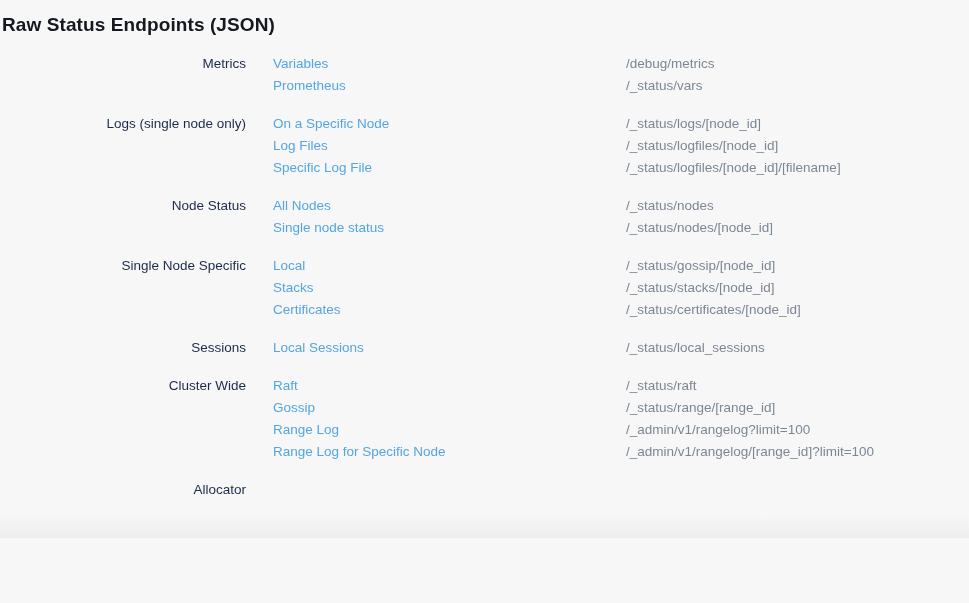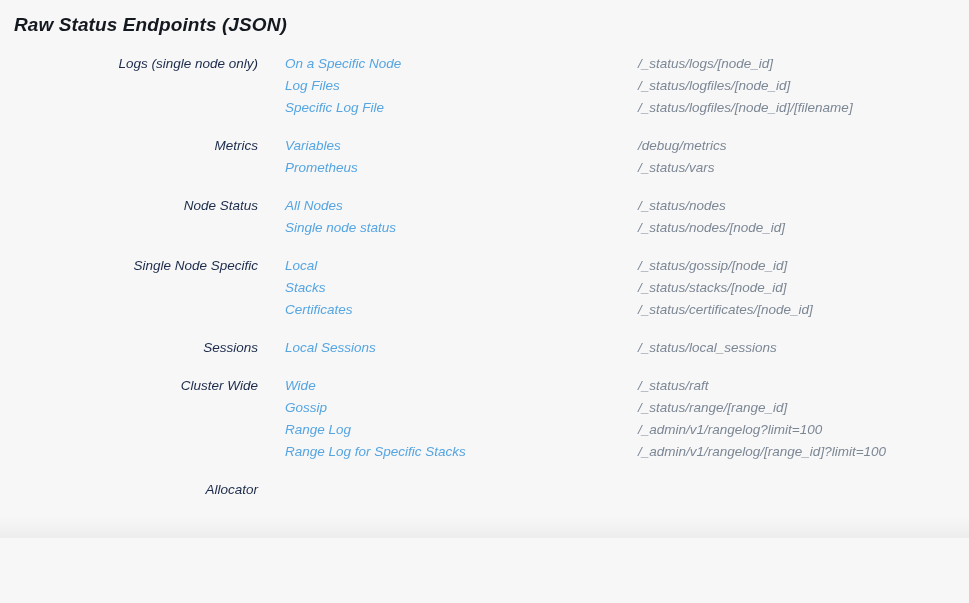--- a/index.html
+++ b/index.html
@@ -12,22 +12,21 @@
   *{ margin:0; padding:0; box-sizing:border-box; }
   html,body{
     width:969px; height:603px;
     overflow:hidden;
     background: var(--bg);
     font-family: "Liberation Sans", "DejaVu Sans", sans-serif;
   }
   .page{
     position:relative;
     width:969px; height:538px;
-    padding:13px 0 0 14px;
-    font-style:italic;
+    padding:13px 0 0 2px;
   }
   .page-title{
     font-size:19px;
     font-weight:700;
     color:var(--title-color);
     letter-spacing:.1px;
     line-height:24px;
   }
   .sections{
     margin-top:16px;
@@ -74,46 +73,46 @@
   }
 </style>
 </head>
 <body>
 
 <div class="page">
   <h1 class="page-title">Raw Status Endpoints (JSON)</h1>
 
   <div class="sections" id="sections-root">
       <div class="section">
+        <div class="section-label">Metrics</div>
+        <div class="section-rows">
+          <div class="endpoint-row">
+            <a class="endpoint-link" href="#">Variables</a>
+            <span class="endpoint-path">/debug/metrics</span>
+          </div>
+          <div class="endpoint-row">
+            <a class="endpoint-link" href="#">Prometheus</a>
+            <span class="endpoint-path">/_status/vars</span>
+          </div>
+        </div>
+      </div>
+      <div class="section">
         <div class="section-label">Logs (single node only)</div>
         <div class="section-rows">
           <div class="endpoint-row">
             <a class="endpoint-link" href="#">On a Specific Node</a>
             <span class="endpoint-path">/_status/logs/[node_id]</span>
           </div>
           <div class="endpoint-row">
             <a class="endpoint-link" href="#">Log Files</a>
             <span class="endpoint-path">/_status/logfiles/[node_id]</span>
           </div>
           <div class="endpoint-row">
             <a class="endpoint-link" href="#">Specific Log File</a>
             <span class="endpoint-path">/_status/logfiles/[node_id]/[filename]</span>
-          </div>
-        </div>
-      </div>
-      <div class="section">
-        <div class="section-label">Metrics</div>
-        <div class="section-rows">
-          <div class="endpoint-row">
-            <a class="endpoint-link" href="#">Variables</a>
-            <span class="endpoint-path">/debug/metrics</span>
-          </div>
-          <div class="endpoint-row">
-            <a class="endpoint-link" href="#">Prometheus</a>
-            <span class="endpoint-path">/_status/vars</span>
           </div>
         </div>
       </div>
       <div class="section">
         <div class="section-label">Node Status</div>
         <div class="section-rows">
           <div class="endpoint-row">
             <a class="endpoint-link" href="#">All Nodes</a>
             <span class="endpoint-path">/_status/nodes</span>
           </div>
@@ -146,33 +145,33 @@
           <div class="endpoint-row">
             <a class="endpoint-link" href="#">Local Sessions</a>
             <span class="endpoint-path">/_status/local_sessions</span>
           </div>
         </div>
       </div>
       <div class="section">
         <div class="section-label">Cluster Wide</div>
         <div class="section-rows">
           <div class="endpoint-row">
-            <a class="endpoint-link" href="#">Wide</a>
+            <a class="endpoint-link" href="#">Raft</a>
             <span class="endpoint-path">/_status/raft</span>
           </div>
           <div class="endpoint-row">
             <a class="endpoint-link" href="#">Gossip</a>
             <span class="endpoint-path">/_status/range/[range_id]</span>
           </div>
           <div class="endpoint-row">
             <a class="endpoint-link" href="#">Range Log</a>
             <span class="endpoint-path">/_admin/v1/rangelog?limit=100</span>
           </div>
           <div class="endpoint-row">
-            <a class="endpoint-link" href="#">Range Log for Specific Stacks</a>
+            <a class="endpoint-link" href="#">Range Log for Specific Node</a>
             <span class="endpoint-path">/_admin/v1/rangelog/[range_id]?limit=100</span>
           </div>
         </div>
       </div>
       <div class="section">
         <div class="section-label">Allocator</div>
       </div>
     </div>
 
   <div class="footer-shade"></div>

